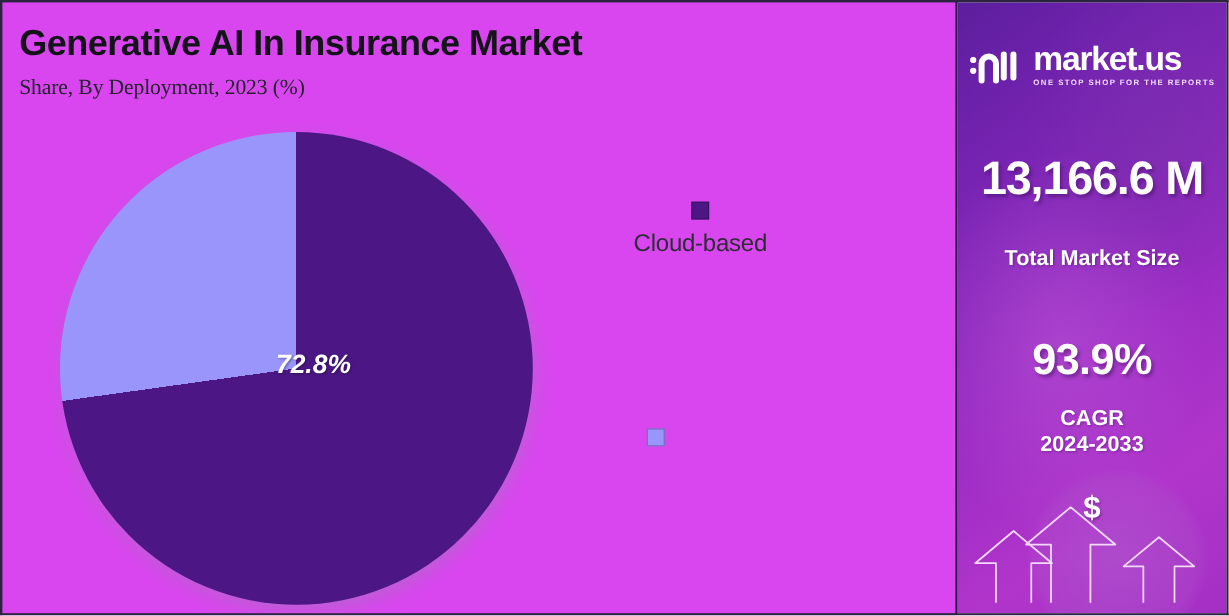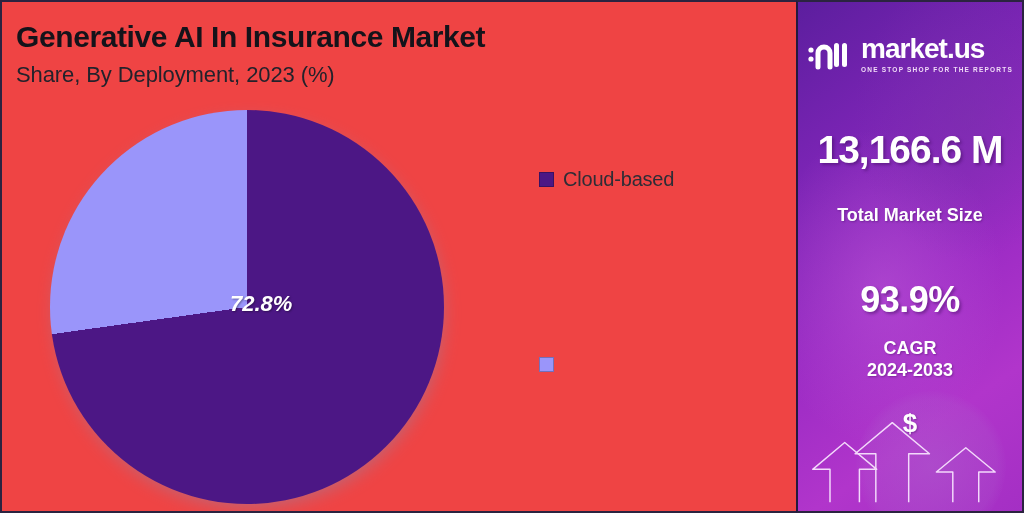--- a/index.html
+++ b/index.html
@@ -17,21 +17,21 @@
     overflow: hidden;
     background: #ffffff;
     display: flex;
   }
 
   
   .chart-panel {
     position: relative;
     width: 906px;
     height: 513px;
-    background: #ef4444;
+    background: #d946ef;
     box-sizing: border-box;
     border-top: 2px solid #2b2340;
     border-left: 2px solid #2b2340;
     border-bottom: 2px solid #2b2340;
     overflow: hidden;
   }
 
   .chart-title {
     position: absolute;
     left: 14px;
@@ -39,25 +39,26 @@
     font-size: 30px;
     font-weight: bold;
     color: #14131a;
     letter-spacing: -0.4px;
     white-space: nowrap;
   }
   .chart-subtitle {
     position: absolute;
     left: 14px;
     top: 60px;
-    font-size: 22px;
+    font-size: 18px;
     font-weight: normal;
     color: #23222b;
     letter-spacing: -0.1px;
     white-space: nowrap;
+    font-family: Liberation Serif, serif;
   }
 
   
   .pie-wrap {
     position: absolute;
     left: 48px;
     top: 108px;
     width: 398px;
     height: 398px;
   }
@@ -93,21 +94,21 @@
   }
 
   
   .legend-item {
     position: absolute;
     display: flex;
     align-items: center;
     gap: 9px;
     white-space: nowrap;
   }
-  .legend-item.first { left: 537px; top: 166px; }
+  .legend-item.first { left: 526px; top: 166px; flex-direction: column; }
   .legend-item.second { left: 537px; top: 355px; }
   .legend-swatch {
     width: 15px;
     height: 15px;
     flex: 0 0 auto;
     border: 1px solid rgba(0,0,0,0.25);
     box-sizing: border-box;
   }
   .legend-label {
     font-size: 20px;

